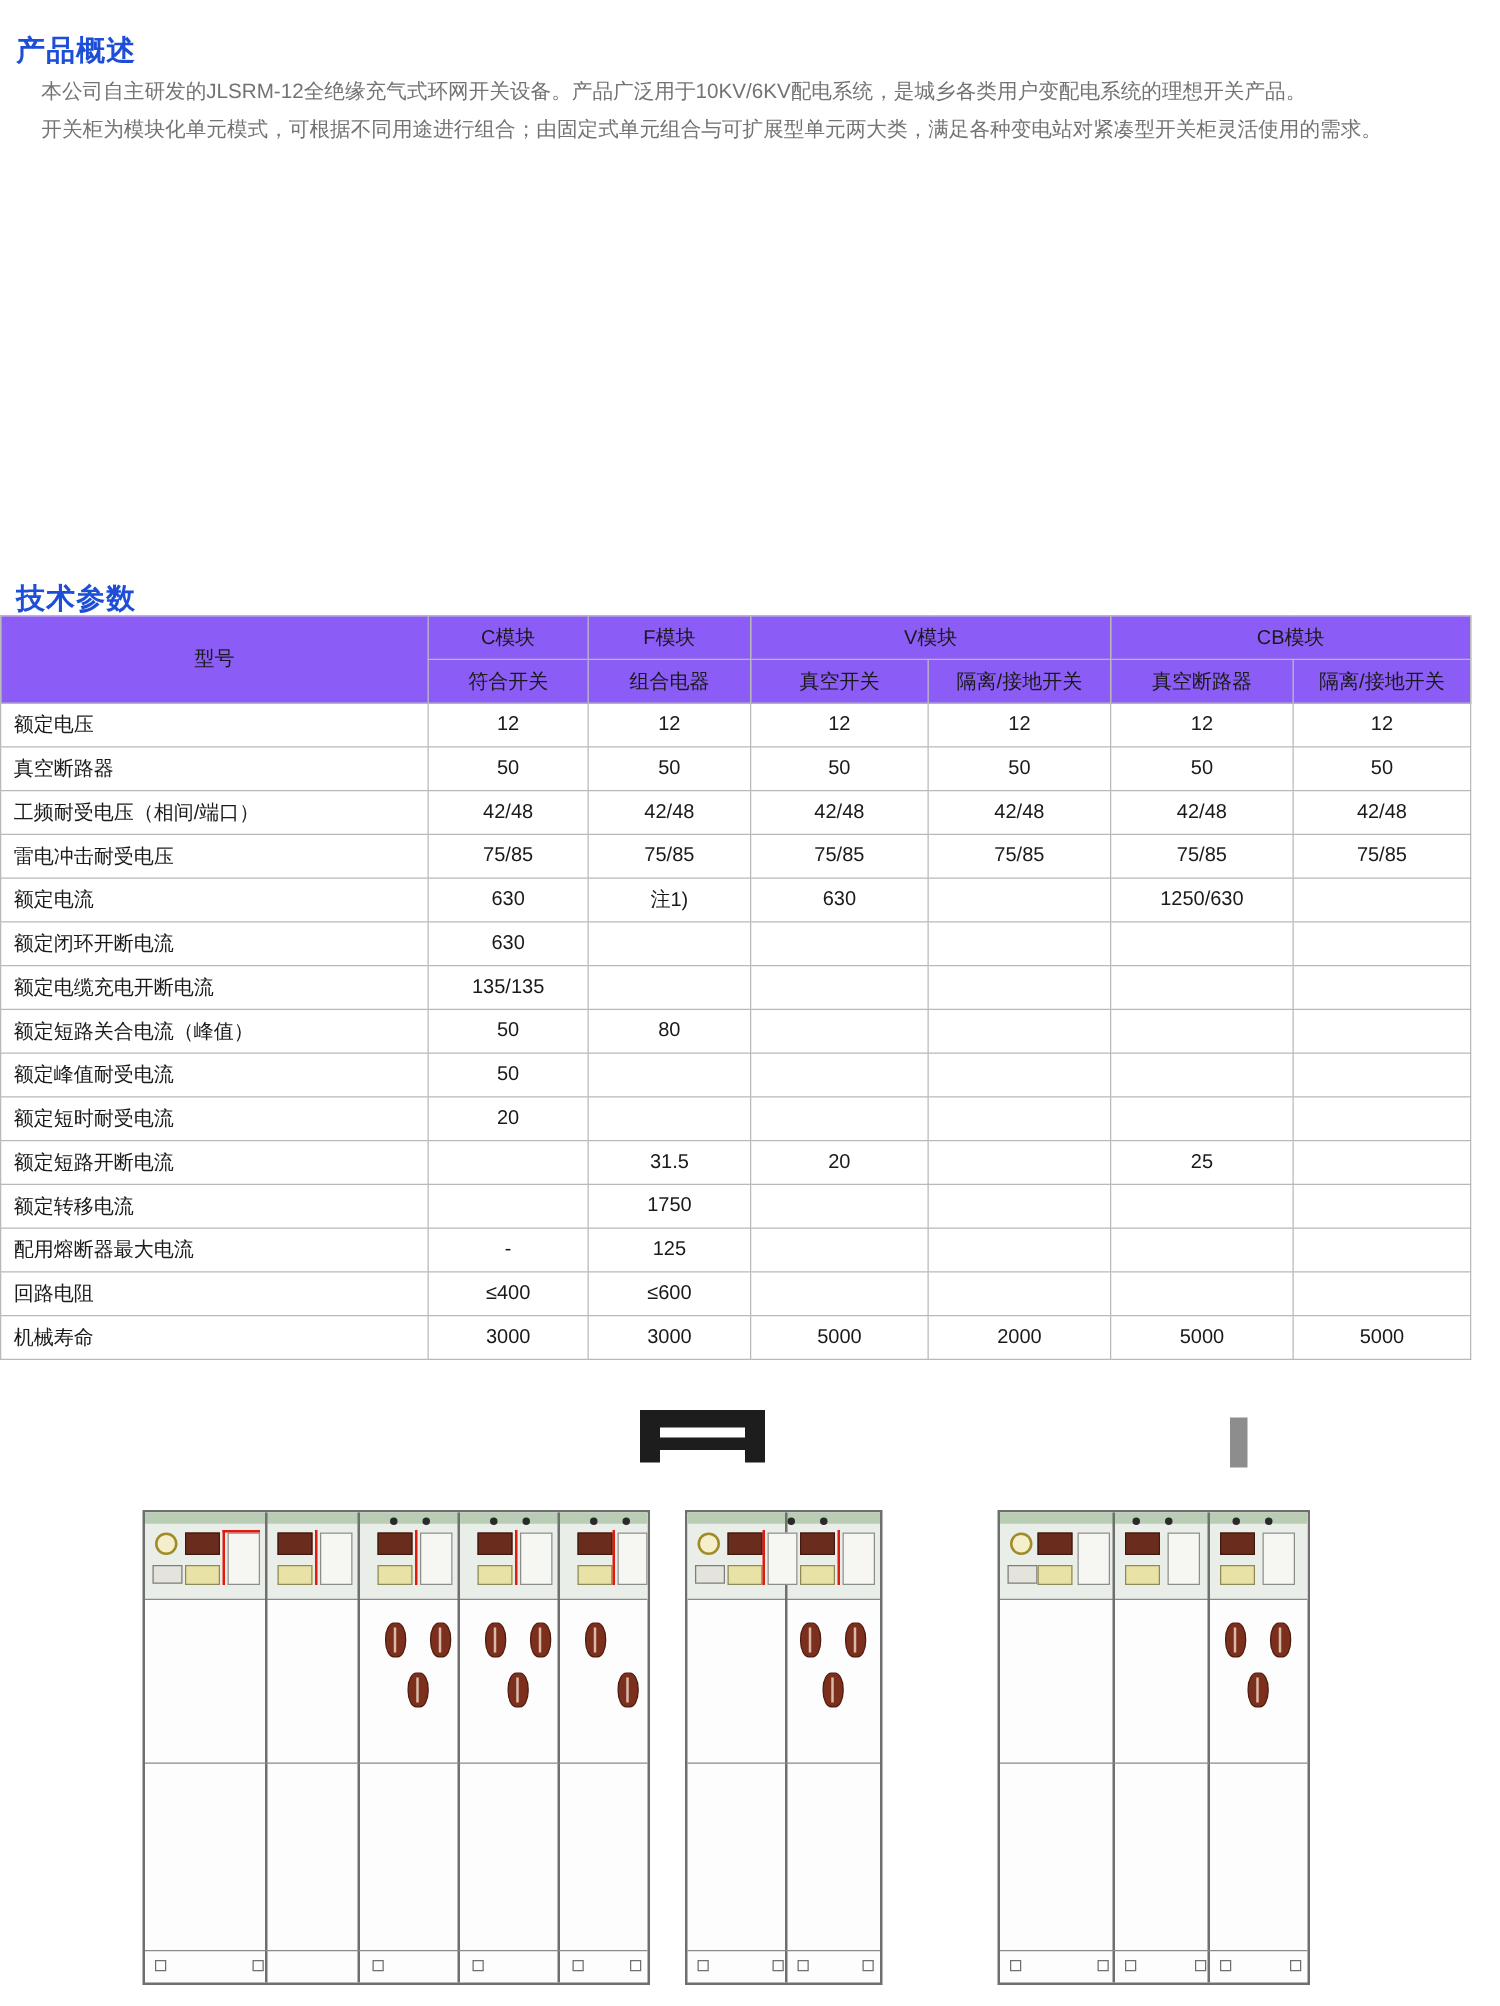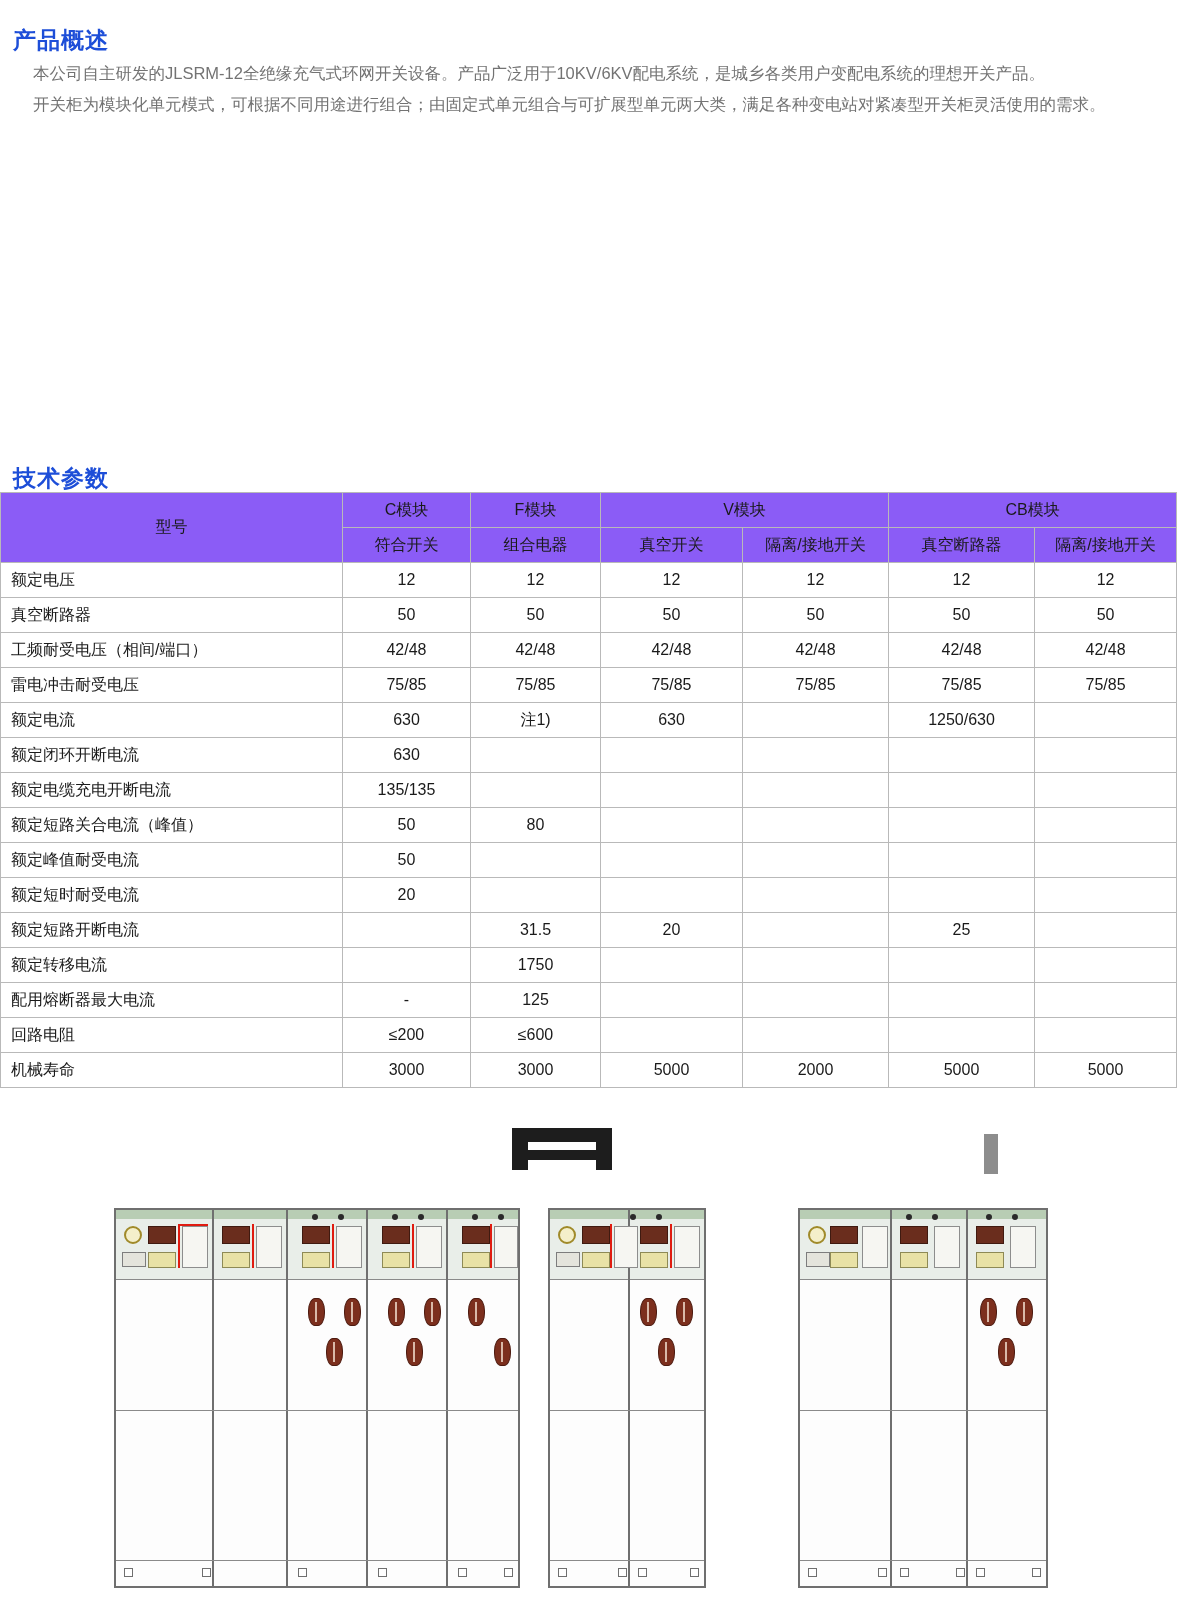--- a/index.html
+++ b/index.html
@@ -342,21 +342,21 @@
           <td class="rowhdr">配用熔断器最大电流</td>
           <td>-</td>
           <td>125</td>
           <td></td>
           <td></td>
           <td></td>
           <td></td>
         </tr>
         <tr>
           <td class="rowhdr">回路电阻</td>
-          <td>≤200</td>
+          <td>≤400</td>
           <td>≤600</td>
           <td></td>
           <td></td>
           <td></td>
           <td></td>
         </tr>
         <tr>
           <td class="rowhdr">机械寿命</td>
           <td>3000</td>
           <td>3000</td>

